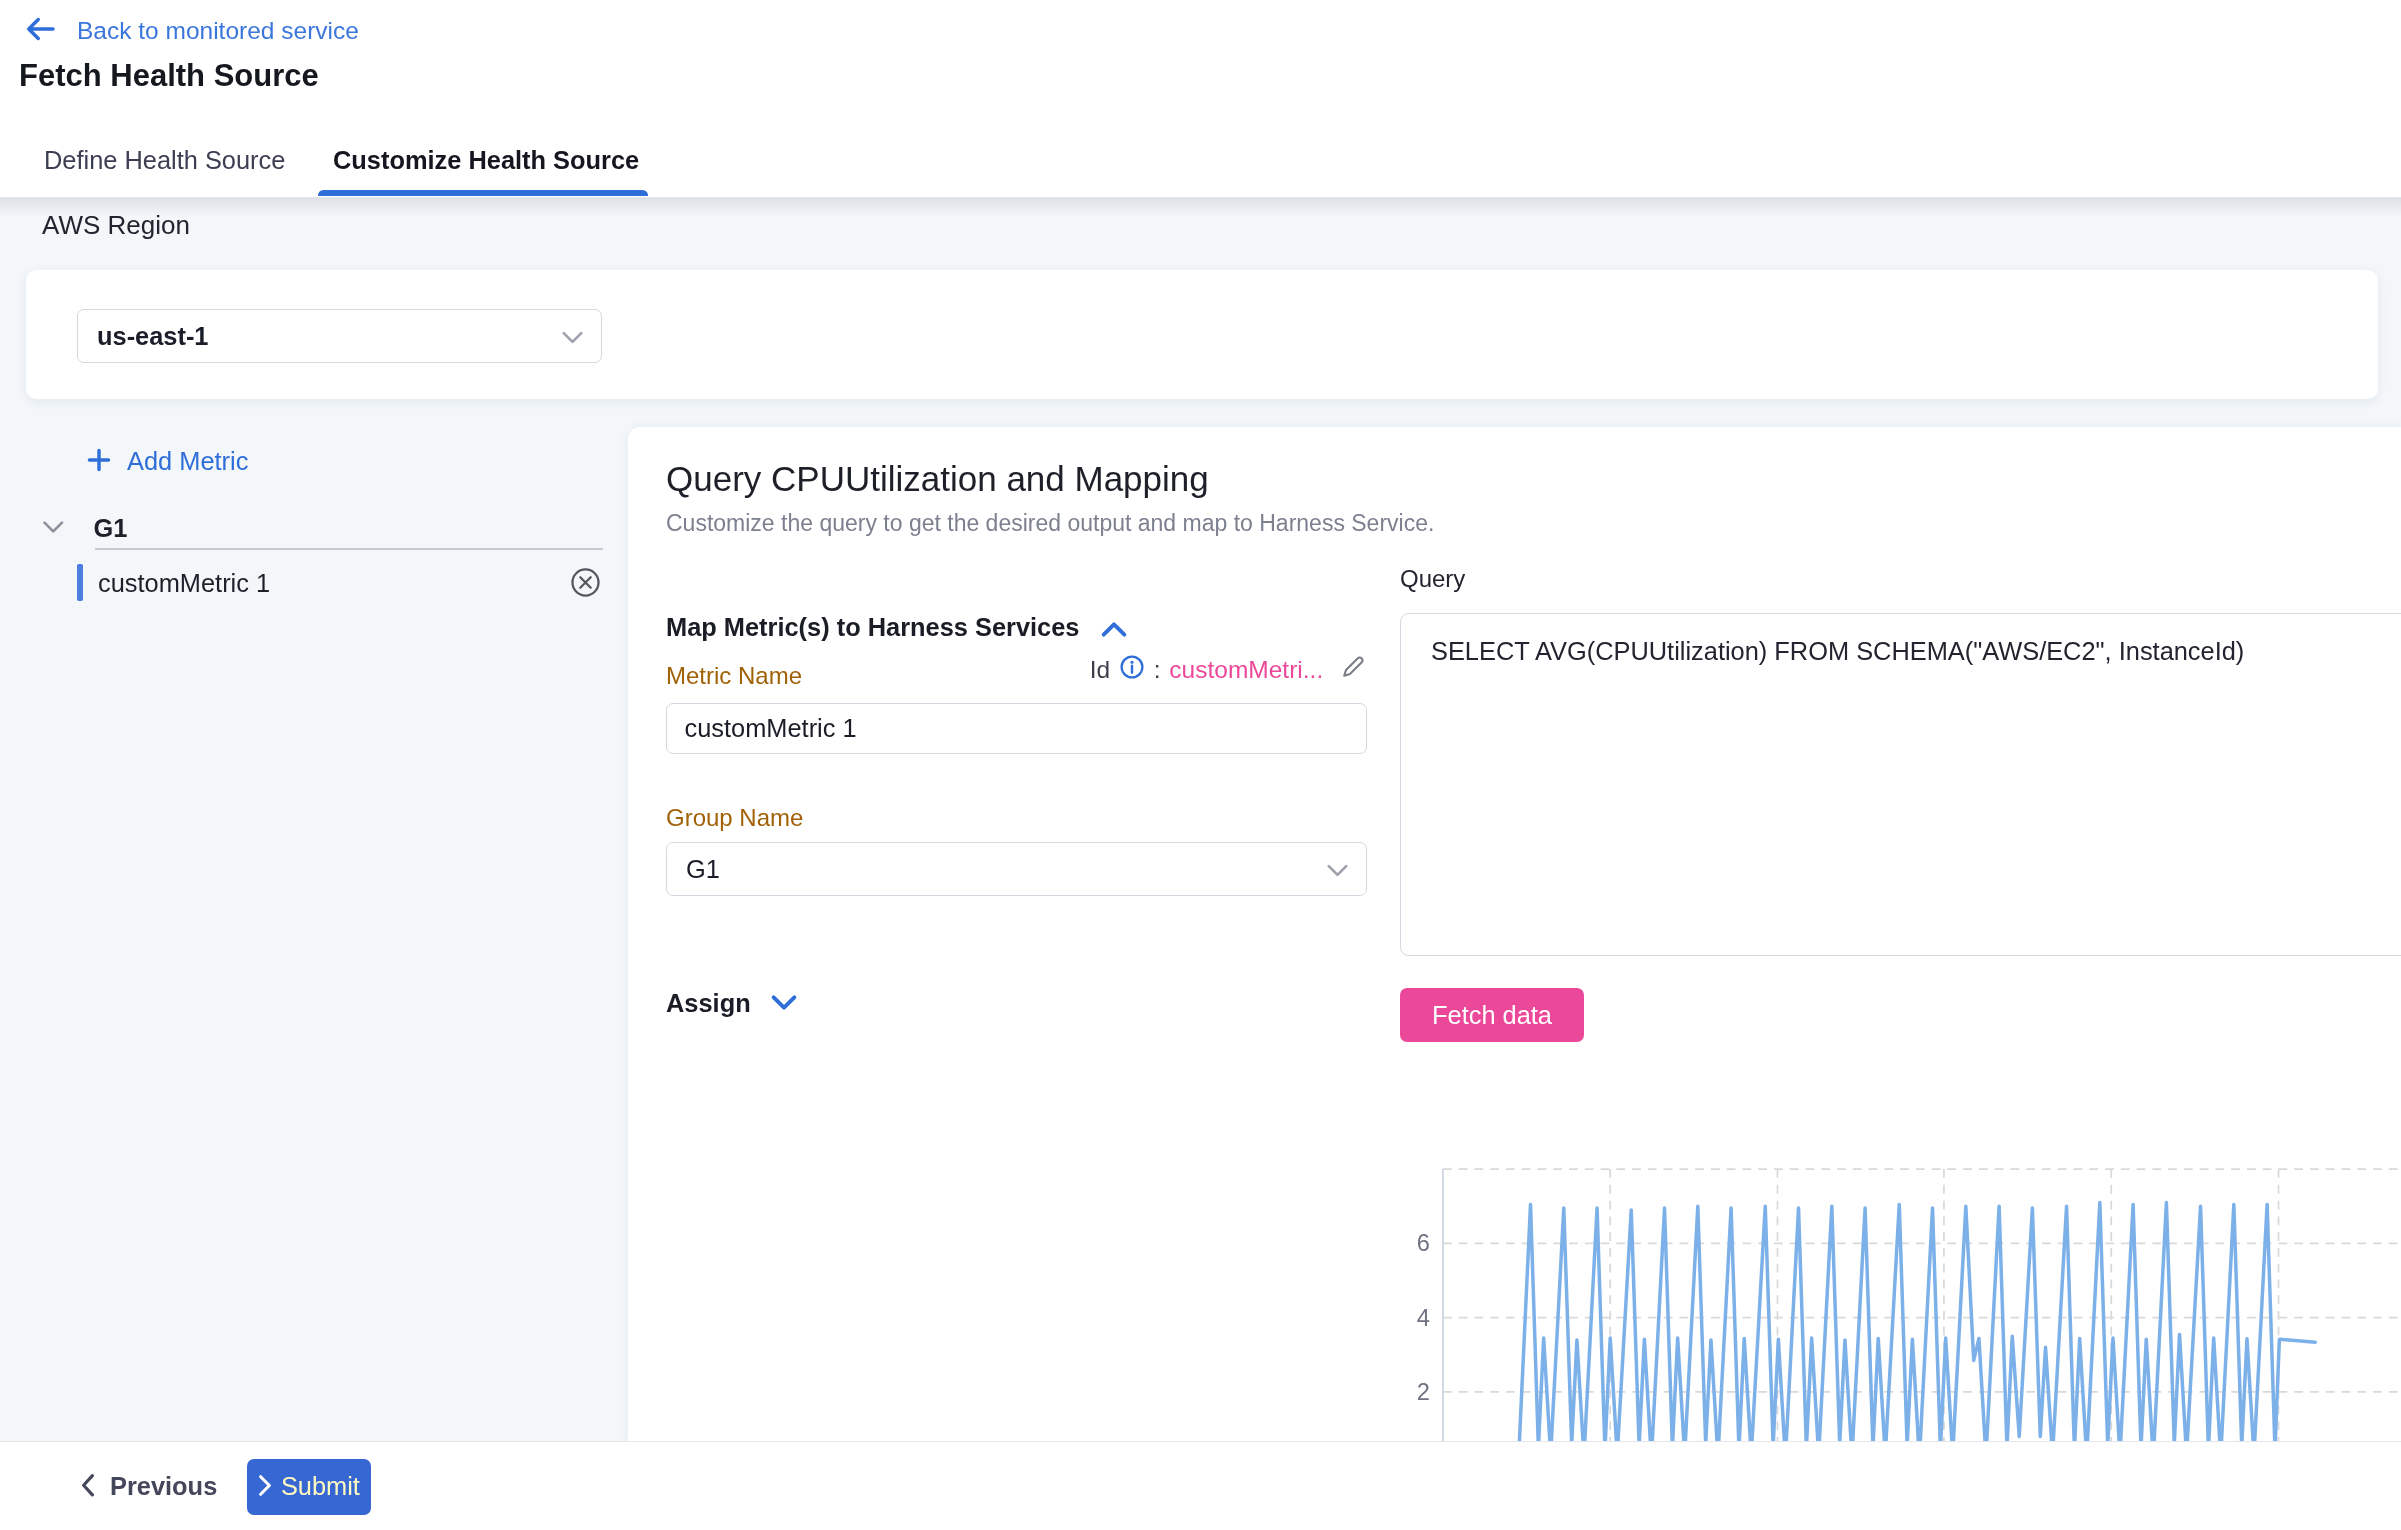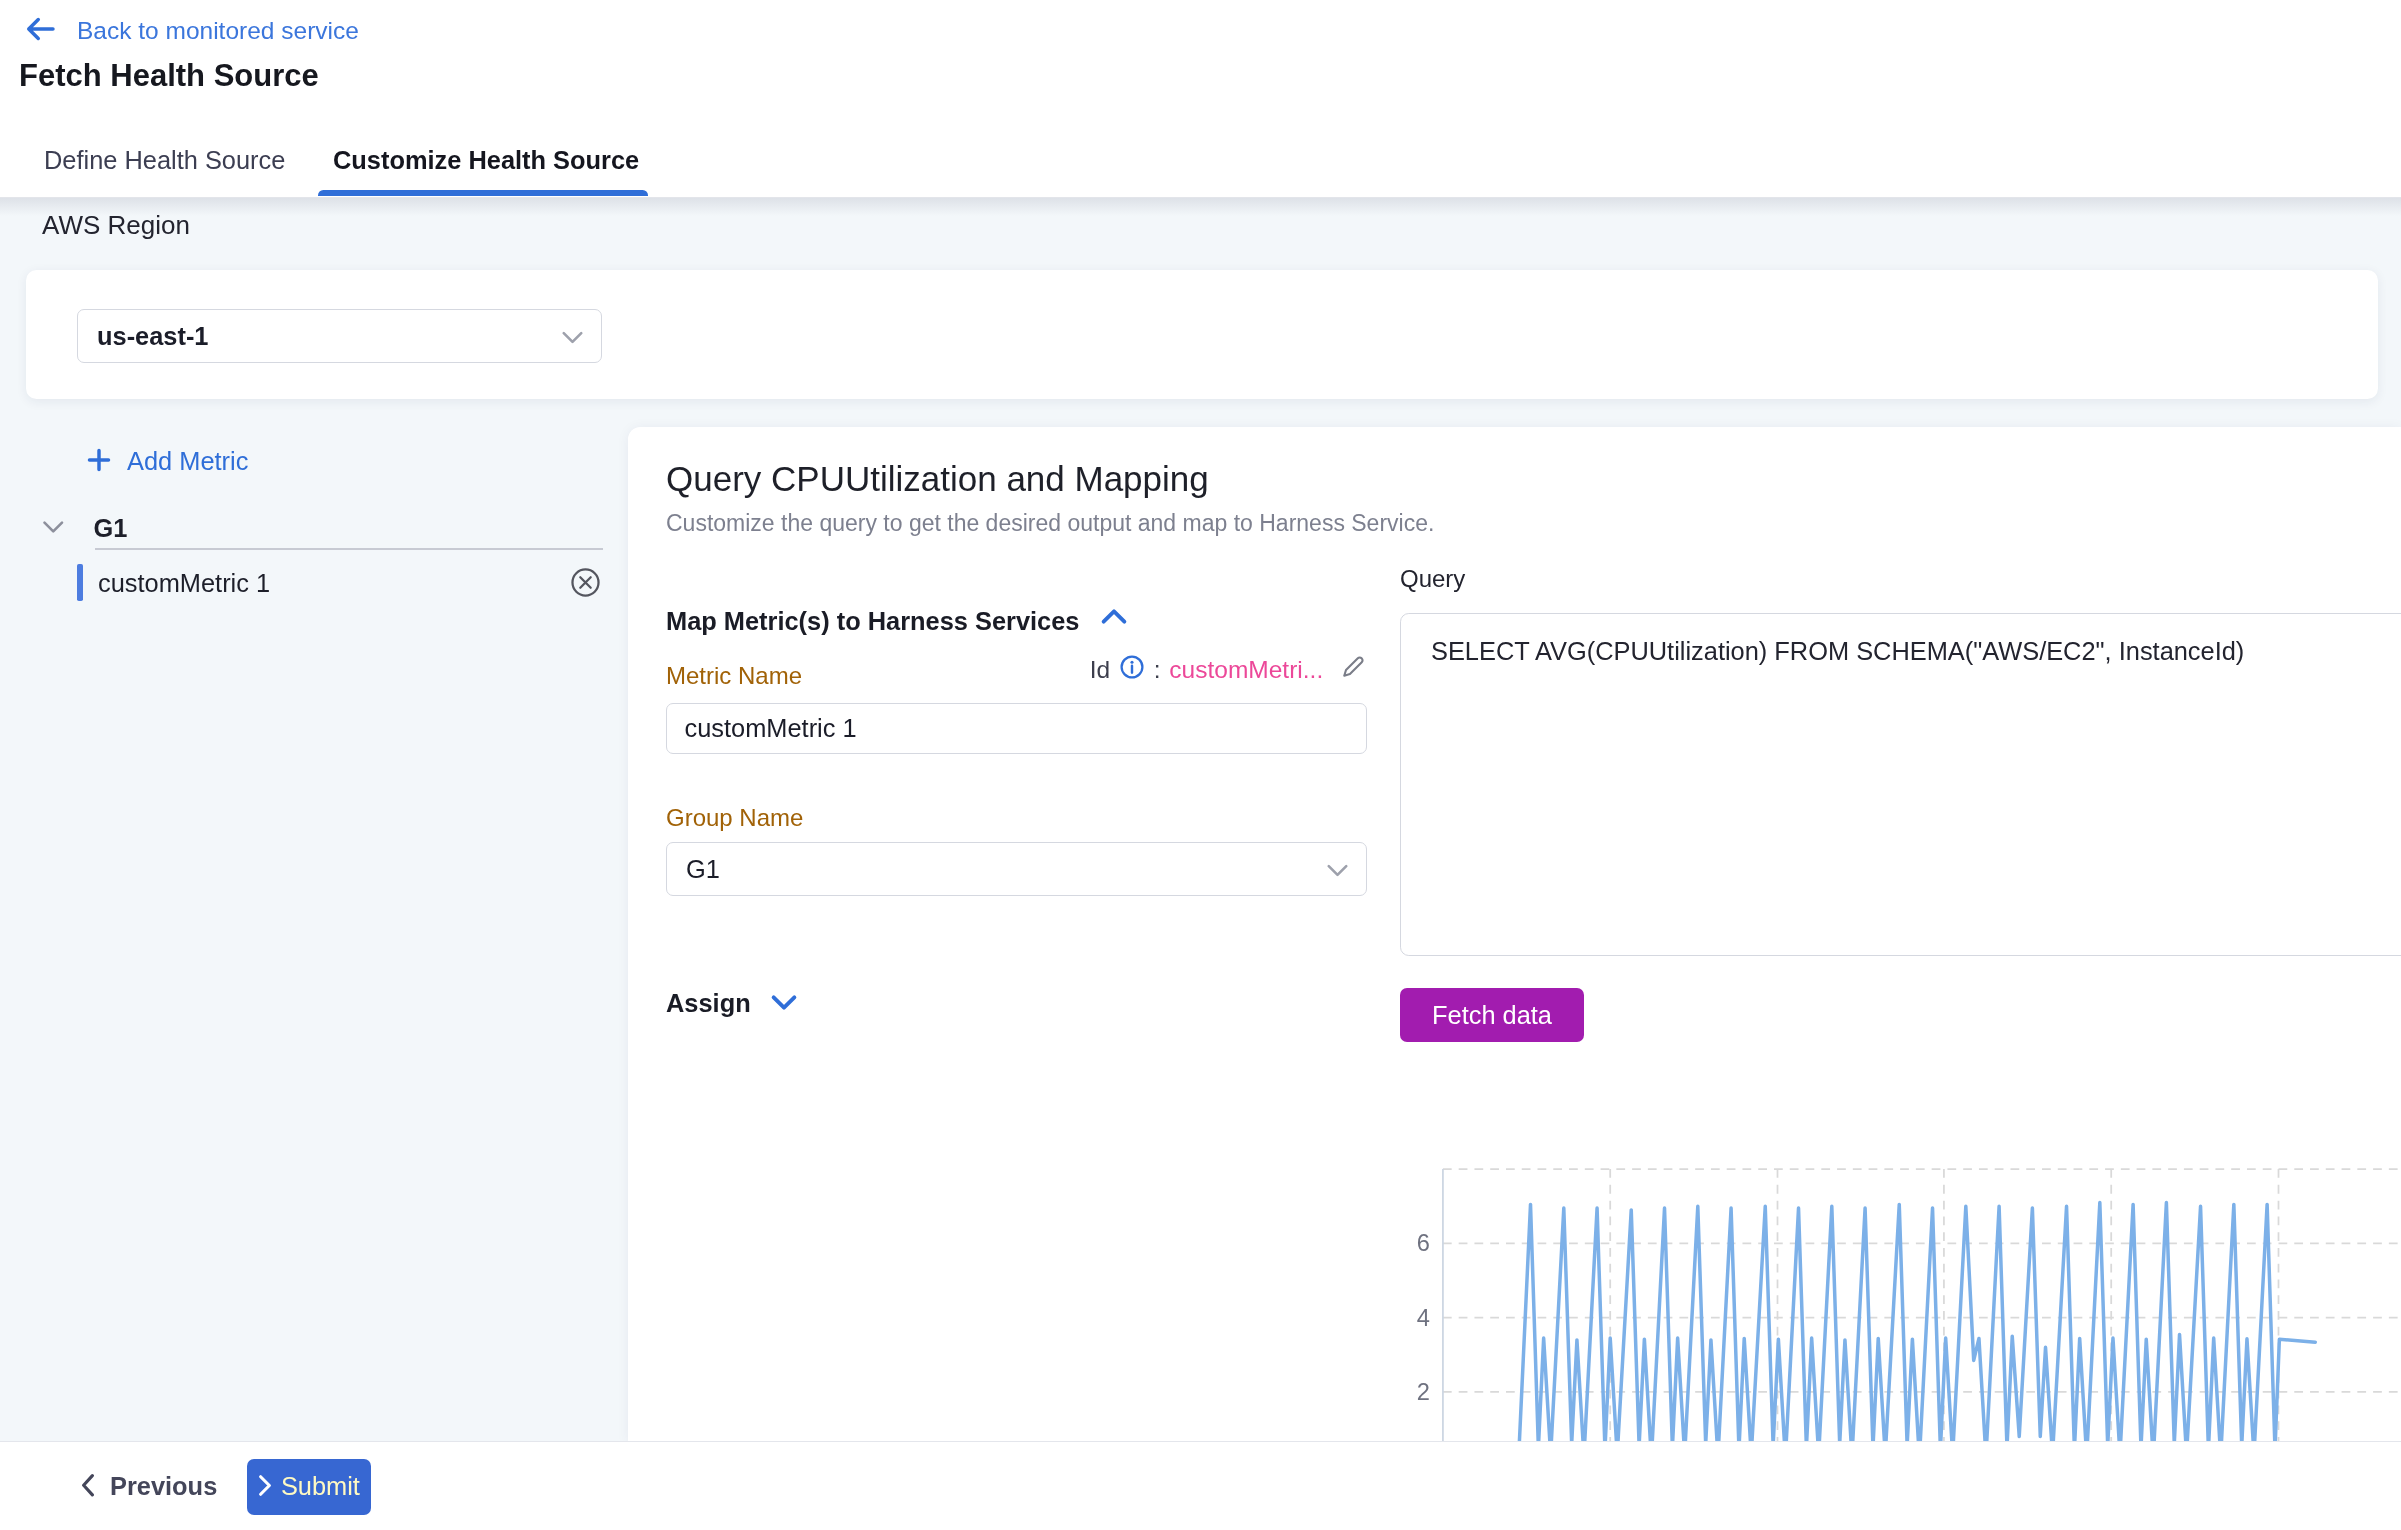--- a/index.html
+++ b/index.html
@@ -40,41 +40,41 @@
   .metric-row{position:absolute;left:77px;top:362px;width:525px;height:46px;display:flex;align-items:center;cursor:pointer;}
   .metric-sel-bar{position:absolute;left:0;top:4.4px;width:6.1px;height:37px;background:#4d7de0;border-radius:1.8px;}
   .metric-name-text{margin-left:21px;font-size:25.4px;color:#1d1f2a;}
   .metric-remove{position:absolute;left:492px;top:6.1px;width:33px;height:33px;cursor:pointer;}
 
   
   .main-panel{position:absolute;left:628px;top:229px;width:1773px;height:1014px;background:#fff;
       border-radius:12.3px 0 0 0;box-shadow:0 1.8px 12.3px rgba(35,40,80,0.06);overflow:hidden;}
   .qs-heading{position:absolute;left:38px;top:32px;font-size:35px;font-weight:500;color:#1e2029;}
   .qs-subheading{position:absolute;left:38px;top:83px;font-size:23px;color:#7d808f;}
-  .map-row{position:absolute;left:38px;top:180px;height:35px;display:flex;align-items:flex-start;gap:21px;}
+  .map-row{position:absolute;left:38px;top:180px;height:35px;display:flex;align-items:flex-end;gap:21px;}
   .map-title{font-size:25.4px;font-weight:700;color:#1a1c26;}
   .field-label{position:absolute;font-size:24px;color:#a16207;}
   .metric-name-label{left:38px;top:235px;}
   .id-row{position:absolute;left:38px;top:226px;width:701px;height:33px;display:flex;justify-content:flex-end;
       align-items:center;gap:8.8px;font-size:24.5px;}
   .id-prefix{color:#3c3e4c;}
   .id-sep{color:#3c3e4c;}
   .id-link{color:#ec4899;cursor:pointer;}
   .edit-pencil{margin-left:7px;cursor:pointer;}
   .metric-input{position:absolute;left:38px;top:276px;width:701px;height:51px;border:1.8px solid #d5d8e0;border-radius:7px;
       padding-left:17.5px;font-size:25.4px;color:#1b1d29;font-family:"Liberation Sans",sans-serif;box-sizing:border-box;outline:none;}
   .group-label{left:38px;top:377px;}
   .group-select{position:absolute;left:38px;top:415px;width:701px;height:54px;}
   .assign-row{position:absolute;left:38px;top:559px;height:35px;display:flex;align-items:center;gap:19px;cursor:pointer;}
   .assign-text{font-size:25.4px;font-weight:700;color:#1a1c26;}
 
   .query-label{position:absolute;left:772px;top:138px;font-size:24px;color:#23242f;}
   .query-box{position:absolute;left:772px;top:186px;width:1139px;height:343px;border:1.8px solid #d5d8e0;border-radius:8.8px;
       background:#fff;box-sizing:border-box;padding:23px 17.5px 0 30px;font-size:25.4px;color:#23242f;white-space:pre-wrap;}
-  .fetch-btn{position:absolute;left:772px;top:561px;height:54px;padding:16px 32px;background:#a21caf;border:none;border-radius:7px;
+  .fetch-btn{position:absolute;left:772px;top:561px;height:54px;padding:16px 32px;background:#ec4899;border:none;border-radius:7px;
       color:#fff;font-size:25.4px;font-weight:500;font-family:"Liberation Sans",sans-serif;display:flex;align-items:center;cursor:pointer;}
 
   .chart-wrap{position:absolute;left:765px;top:729px;width:1009px;height:286px;}
   .chart-wrap svg{display:block;}
   .grid-line{stroke:#d9d9d9;stroke-width:2;stroke-dasharray:10 8;fill:none;}
   .axis-line{stroke:#ccd6e2;stroke-width:2;}
   .ylab{fill:#6f7280;font-size:27px;font-family:"Liberation Sans",sans-serif;}
 
   
   .footer{position:absolute;left:0;bottom:0;width:100%;height:89px;background:#fff;border-top:1.8px solid #e4e6ec;}

